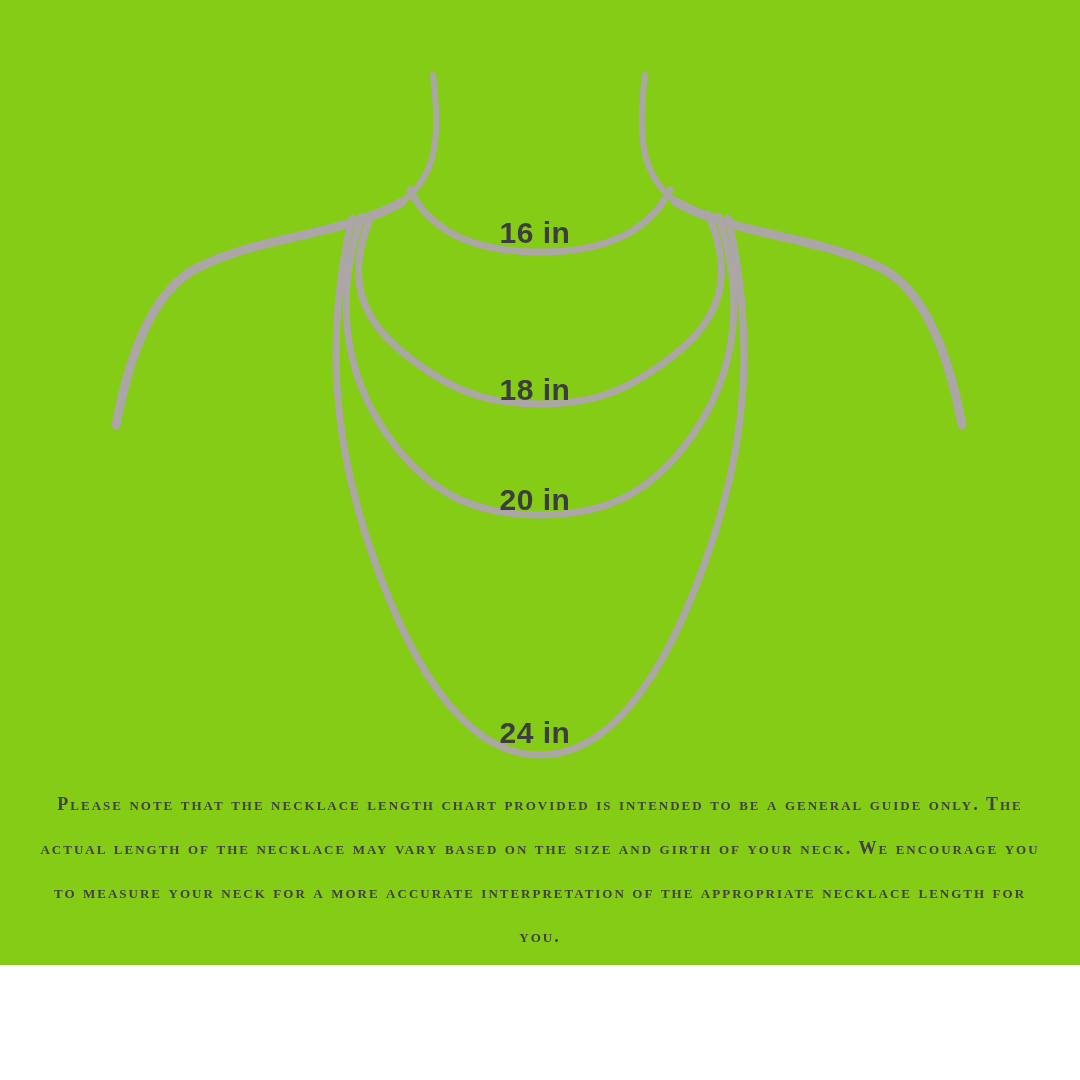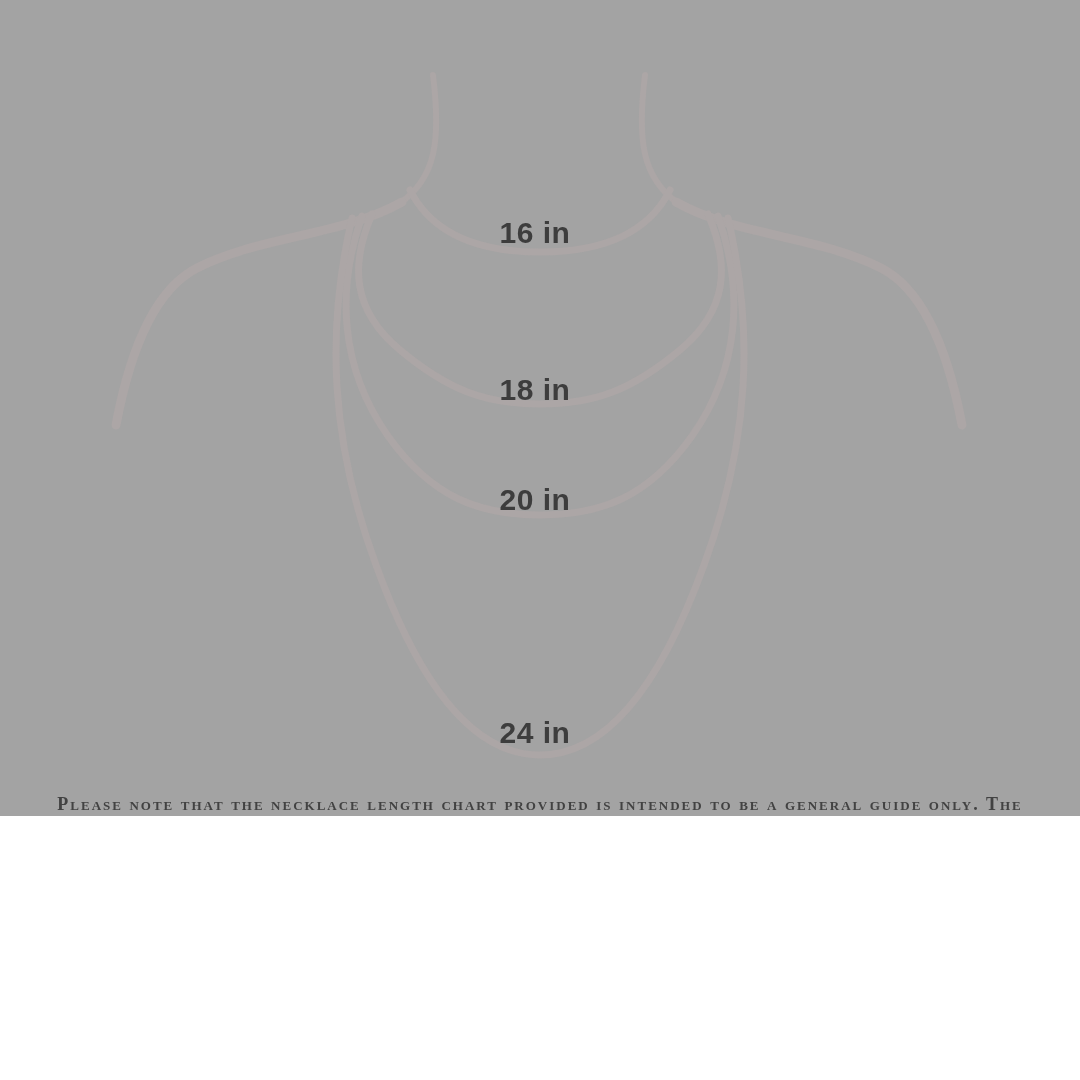--- a/index.html
+++ b/index.html
@@ -3,22 +3,22 @@
 <meta charset="utf-8">
 <style>
   html, body {
     margin: 0;
     padding: 0;
     background: #ffffff;
   }
   .canvas {
     position: relative;
     width: 1080px;
-    height: 816px;
-    background: #a3a3a3;
+    height: 965px;
+    background: #84cc16;
     overflow: hidden;
     font-family: "Liberation Sans", sans-serif;
   }
   .diagram-svg {
     display: block;
     width: 1080px;
     height: 772px;
   }
   .silhouette-path {
     fill: none;

